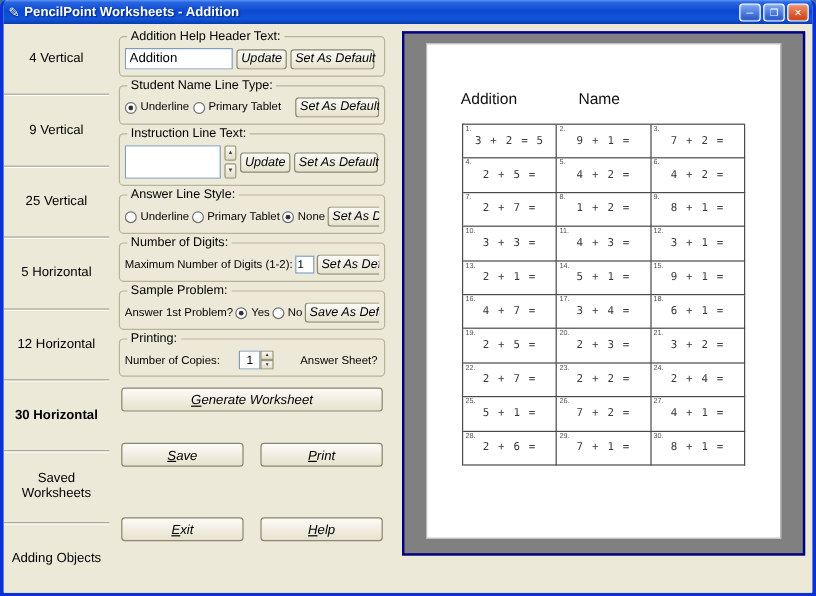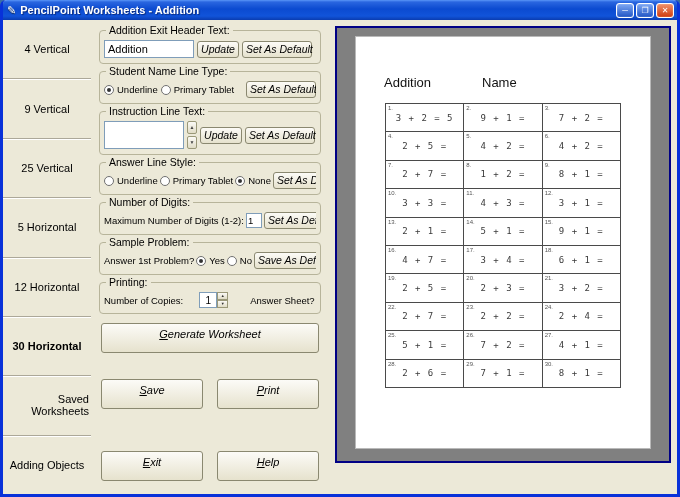--- a/index.html
+++ b/index.html
@@ -19,21 +19,21 @@
   .tb-btn { width:18px; height:15px; margin-left:2px; border:1px solid #fff; border-radius:3px;
             color:#fff; font-size:8px; line-height:13px; text-align:center;
             background:linear-gradient(#7fa8f4,#2155c4); box-shadow:inset 0 0 1px #fff; }
   .tb-btn.close { background:linear-gradient(#f0926c,#ce3c0f); }
 
   
   .main { flex:1; display:flex; overflow:hidden; }
 
   
   .sidebar { width:88px; flex:0 0 88px; display:flex; flex-direction:column; }
-  .sb-item { flex:1; display:flex; align-items:center; justify-content:center; text-align:right;
+  .sb-item { flex:1; display:flex; align-items:center; justify-content:center; text-align:center;
              font-size:11px; padding:2px; cursor:default; }
   .sb-item + .sb-item { border-top:1px solid #aca899; box-shadow:inset 0 1px 0 #ffffff; }
   .sb-item.selected { font-weight:bold; }
 
   
   .controls { width:236px; flex:0 0 236px; padding:10px 6px 0 8px; display:flex; flex-direction:column; }
   .group { position:relative; border:1px solid #b7b49a; border-radius:4px; margin-bottom:7px;
            padding:9px 4px 5px; }
   .group-title { position:absolute; top:-7px; left:6px; background:#ece9d8; padding:0 3px;
                  font-size:10.5px; white-space:nowrap; }
@@ -44,21 +44,21 @@
             font-size:11px; font-family:"Liberation Sans", sans-serif; }
   .tarea { border:1px solid #7f9db9; background:#fff; width:80px; height:28px; resize:none;
            font-size:10px; font-family:"Liberation Sans", sans-serif; }
   .mini-scroll { width:10px; height:28px; display:flex; flex-direction:column; justify-content:space-between; }
   .mini-scroll span { display:block; height:13px; border:1px solid #9a9878; border-radius:2px;
                       background:linear-gradient(#fbfaf6,#e0dcc6); font-size:5px; line-height:11px; text-align:center; color:#444; }
 
   .btn { display:block; border:1px solid #8a8870; border-radius:3px;
          background:linear-gradient(#fcfbf7,#e6e2cd); text-align:center; color:#000;
          font-size:10.5px; height:17px; line-height:15px; padding:0 3px; cursor:default;font-style:italic; }
-  .btn.wide  { height:30px; line-height:20px; font-size:11px; }
+  .btn.wide  { height:20px; line-height:20px; font-size:11px; }
   .btn.accel::first-letter { text-decoration:underline; }
 
   .radio { display:inline-flex; align-items:center; gap:3px; cursor:default; }
   .rb { width:10px; height:10px; flex:0 0 10px; border-radius:50%; border:1px solid #707070;
         background:#fff; position:relative; }
   .rb.checked::after { content:""; position:absolute; left:2px; top:2px; width:4px; height:4px;
         border-radius:50%; background:#333; }
 
   .spinner { display:inline-flex; }
   .spinner .tinput { width:18px; height:16px; font-size:10px; text-align:center; padding:0; }
@@ -107,21 +107,21 @@
         <div class="sb-item">5  Horizontal</div>
         <div class="sb-item">12  Horizontal</div>
         <div class="sb-item selected">30  Horizontal</div>
         <div class="sb-item">Saved Worksheets</div>
         <div class="sb-item">Adding Objects</div>
       </div>
 
     <div class="controls">
 
       <div class="group">
-        <span class="group-title">Addition Exit Header Text:</span>
+        <span class="group-title">Addition Help Header Text:</span>
         <div class="row">
           <input class="tinput" style="width: 90px;" value="Addition">
           <span class="btn" style="width:42px">Update</span>
           <span class="btn" style="width:70px">Set As Default</span>
         </div>
       </div>
 
       <div class="group">
         <span class="group-title">Student Name Line Type:</span>
         <div class="row small">

